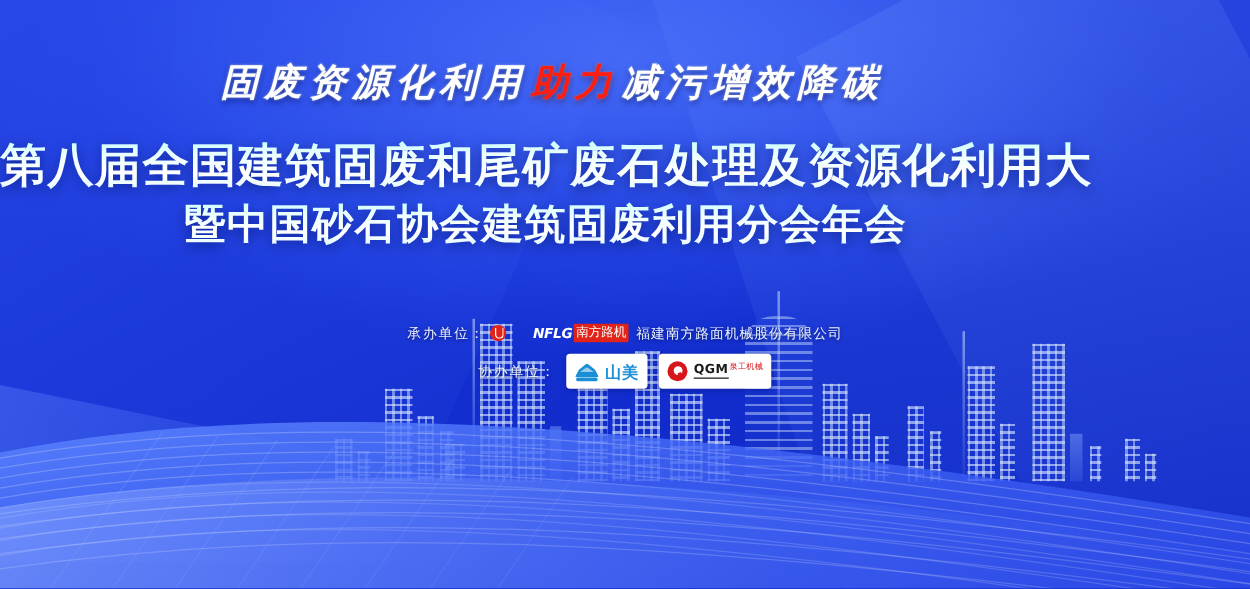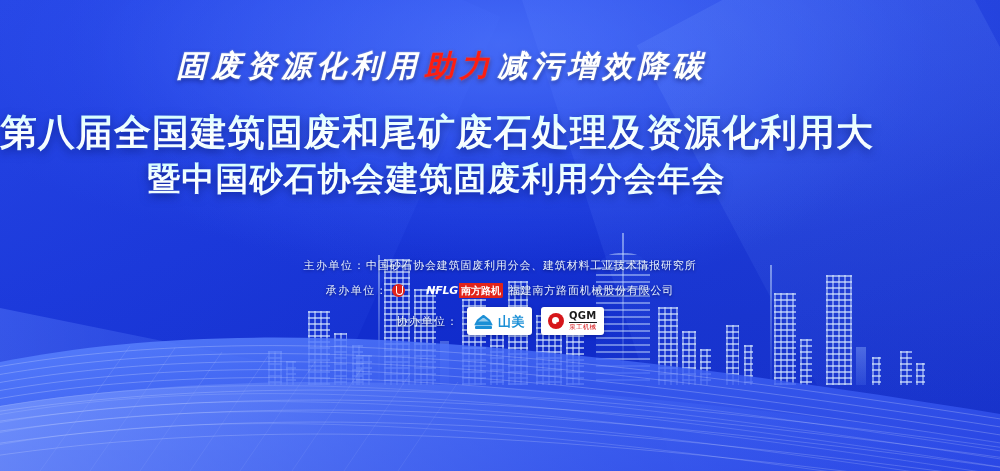--- a/index.html
+++ b/index.html
@@ -150,21 +150,21 @@
   }
   .nflg-en {
     font-family:"DejaVu Sans", sans-serif;
     font-style:italic; font-weight:bold;
     font-size:11px; color:#ffffff; letter-spacing:-0.3px;
     padding:0 1px;
     margin-left:19px;
   }
   .nflg-cn {
     background:#e2231a; color:#ffffff;
-    font-size:10px; font-weight:bold;
+    font-size:10px; font-weight:normal;
     padding:1px 2px; letter-spacing:0;
     line-height:13px;
   }
 
   
   .logo-cards { display:flex; align-items:center; gap:9px; margin-left:8px; }
   .logo-card {
     background:#ffffff; border-radius:3px;
     height:28px; display:flex; align-items:center;
     padding:0 7px; gap:5px;
@@ -199,21 +199,21 @@
   .qgm-mark::before {
     content:""; position:absolute; left:4.5px; top:4px;
     width:7px; height:7px; border-radius:50%;
     background:#ffffff;
   }
   .qgm-mark::after {
     content:""; position:absolute; left:9px; top:9px;
     width:3px; height:6px; background:#d6161a;
     transform:rotate(-20deg);
   }
-  .qgm-txt { display:flex; flex-direction:column; line-height:1; gap:1px;text-align:center; }
+  .qgm-txt { display:flex; flex-direction:row; line-height:1; gap:1px; }
   .qgm-en {
     font-family:"DejaVu Sans", sans-serif;
     font-size:10px; font-weight:bold; color:#1a1a1a; letter-spacing:0.3px;
     border-bottom:1px solid #1a1a1a; padding-bottom:1px;
   }
   .qgm-cn { font-size:6.5px; color:#d6161a; letter-spacing:0.2px; }
 
   .hucg-mark {
     width:18px; height:18px; border-radius:50%;
     background:#d6161a; position:relative; flex:0 0 auto; overflow:hidden;
@@ -351,24 +351,20 @@
 
     <div class="slogan">
       <span class="w">固废资源化利用</span><span class="r">助力</span><span class="w">减污增效降碳</span>
     </div>
 
     <div class="title-main">第八届全国建筑固废和尾矿废石处理及资源化利用大会</div>
     <div class="title-sub">暨中国砂石协会建筑固废利用分会年会</div>
 
     <div class="credits">
 
-      <div class="credit-row">
-        <span class="credit-label">主办单位：</span>
-        <span class="credit-text">中国砂石协会建筑固废利用分会、建筑材料工业技术情报研究所</span>
-      </div>
 
       <div class="credit-row">
         <span class="credit-label">承办单位：</span>
         <span class="nflg">
           <span class="nflg-mark"></span>
           <span class="nflg-en">NFLG</span>
           <span class="nflg-cn">南方路机</span>
         </span>
         <span class="credit-text">福建南方路面机械股份有限公司</span>
       </div>

